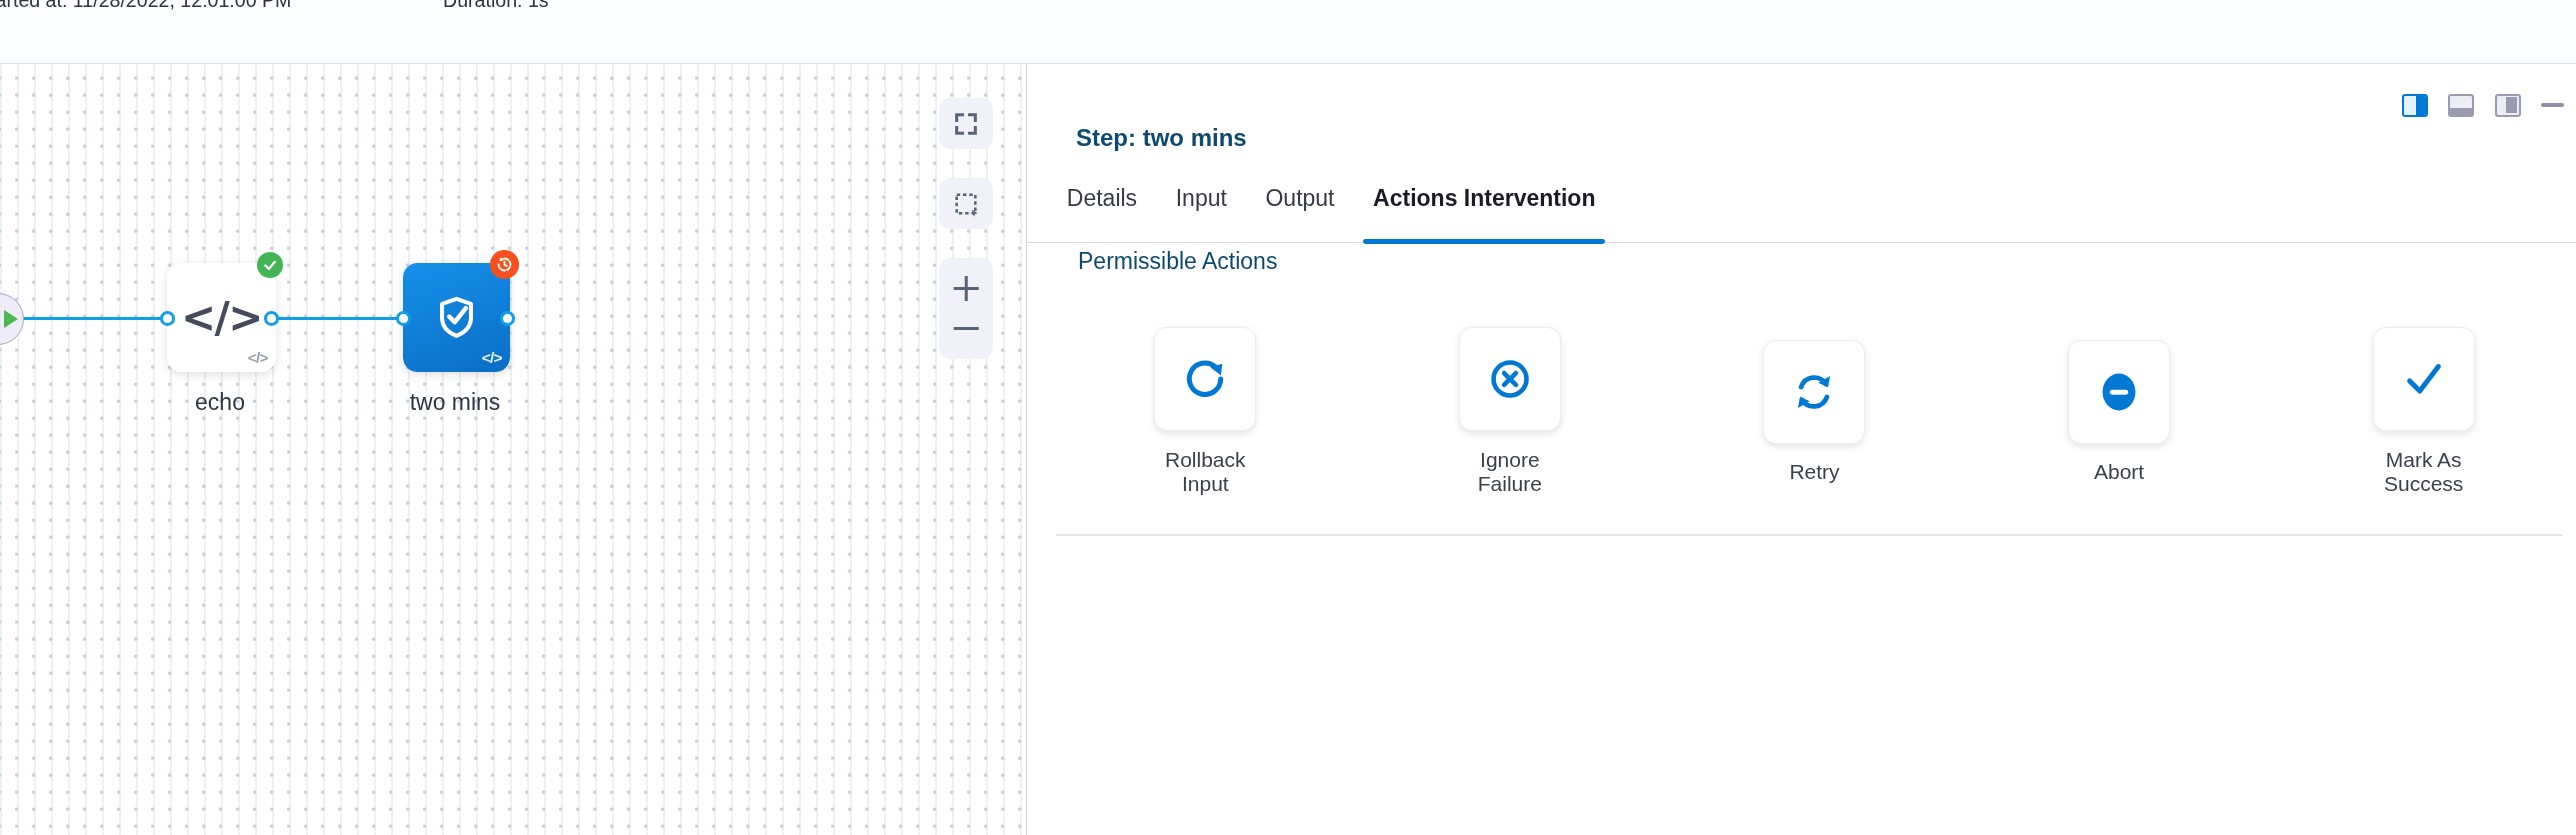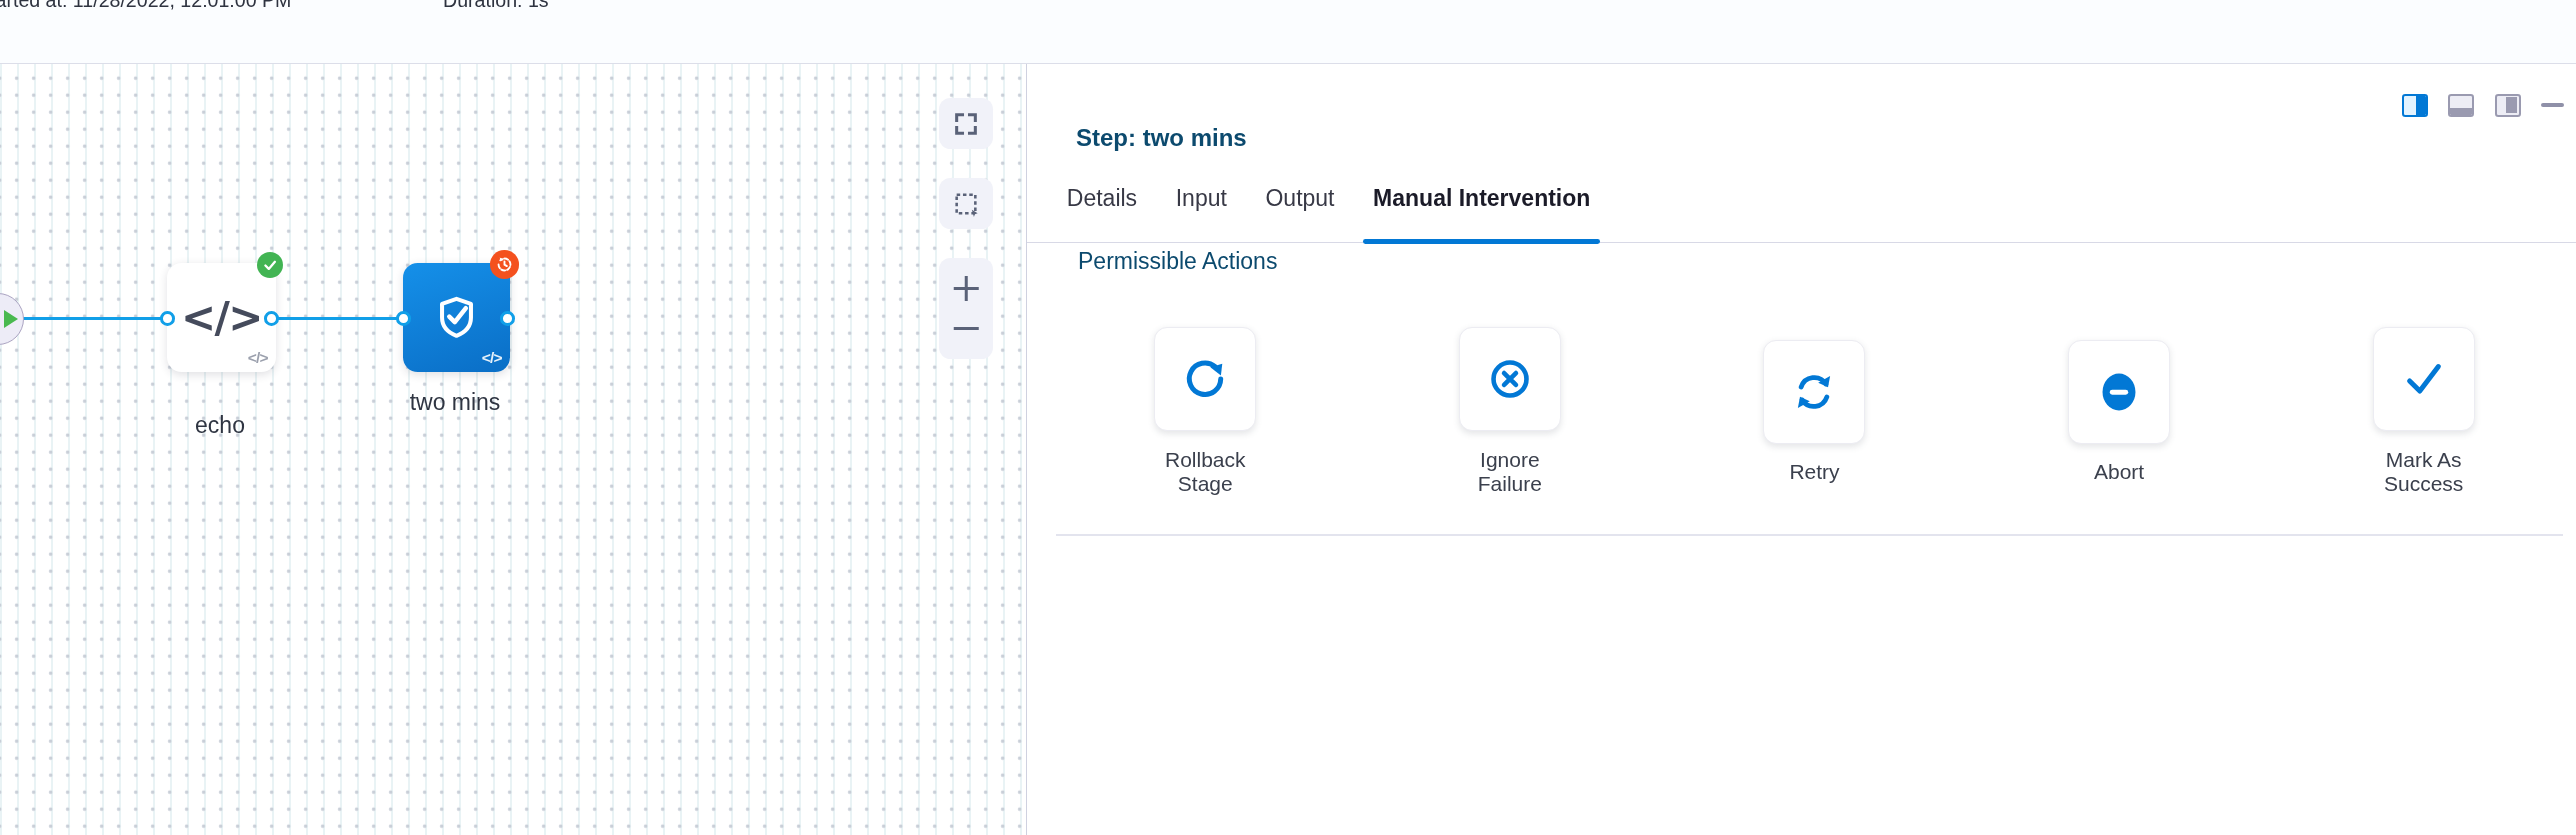--- a/index.html
+++ b/index.html
@@ -120,21 +120,21 @@
 
     <div class="step-node white">
       <span class="code-glyph">&lt;/&gt;</span>
       <span class="mini-code">&lt;/&gt;</span>
     </div>
     <div class="badge success">
       <svg width="16.3" height="16.3" viewBox="0 0 24 24">
           <polyline points="5,12.5 10,17.5 19,7" fill="none" stroke="#ffffff" stroke-width="3.4" stroke-linecap="round" stroke-linejoin="round"></polyline>
         </svg>
     </div>
-    <div class="node-label" style="left:220px;margin-top:23px;">echo</div>
+    <div class="node-label" style="left:220px;">echo</div>
 
     <div class="step-node blue">
       <svg width="51" height="51" viewBox="0 0 24 24">
         <path d="M12 3.2 L18.8 5.6 V12 c0 4.3 -2.9 7.1 -6.8 8.6 c-3.9 -1.5 -6.8 -4.3 -6.8 -8.6 V5.6 Z" fill="none" stroke="#ffffff" stroke-width="1.9" stroke-linejoin="round"></path>
         <polyline points="8.6,11.6 11.2,14.2 16.4,7.6" fill="none" stroke="#ffffff" stroke-width="2.1" stroke-linecap="round" stroke-linejoin="round"></polyline>
       </svg>
       <span class="mini-code">&lt;/&gt;</span>
     </div>
     <div class="badge timeout">
       <svg width="19" height="19" viewBox="0 0 24 24">
@@ -175,35 +175,35 @@
       <div class="li-box li-split"></div>
       <div class="li-box li-bottom"></div>
       <div class="li-box li-right"></div>
       <div class="li-minus"></div>
     </div>
 
     <div class="tabs">
       <div class="tab">Details</div>
       <div class="tab">Input</div>
       <div class="tab">Output</div>
-      <div class="tab active">Manual Intervention</div>
+      <div class="tab active">Actions Intervention</div>
     </div>
 
     <div class="section-title">Permissible Actions</div>
 
     <div class="actions-row">
 
       <div class="action-item">
         <div class="action-card">
           <svg width="46" height="46" viewBox="0 0 24 24">
             <path d="M17.3 5.6 A8.2 8.2 0 1 0 20.2 12" fill="none" stroke="#0278d5" stroke-width="2.6" stroke-linecap="round"></path>
             <path d="M14.8 5.9 L21 4.1 L20.3 10.2 Z" fill="#0278d5"></path>
           </svg>
         </div>
-        <div class="action-label">Rollback Stage</div>
+        <div class="action-label">Rollback Input</div>
       </div>
 
       <div class="action-item">
         <div class="action-card">
           <svg width="46" height="46" viewBox="0 0 24 24">
             <circle cx="12" cy="12" r="8.6" fill="none" stroke="#0278d5" stroke-width="2.4"></circle>
             <path d="M8.9 8.9 L15.1 15.1 M15.1 8.9 L8.9 15.1" stroke="#0278d5" stroke-width="2.4" stroke-linecap="round"></path>
           </svg>
         </div>
         <div class="action-label">Ignore Failure</div>

